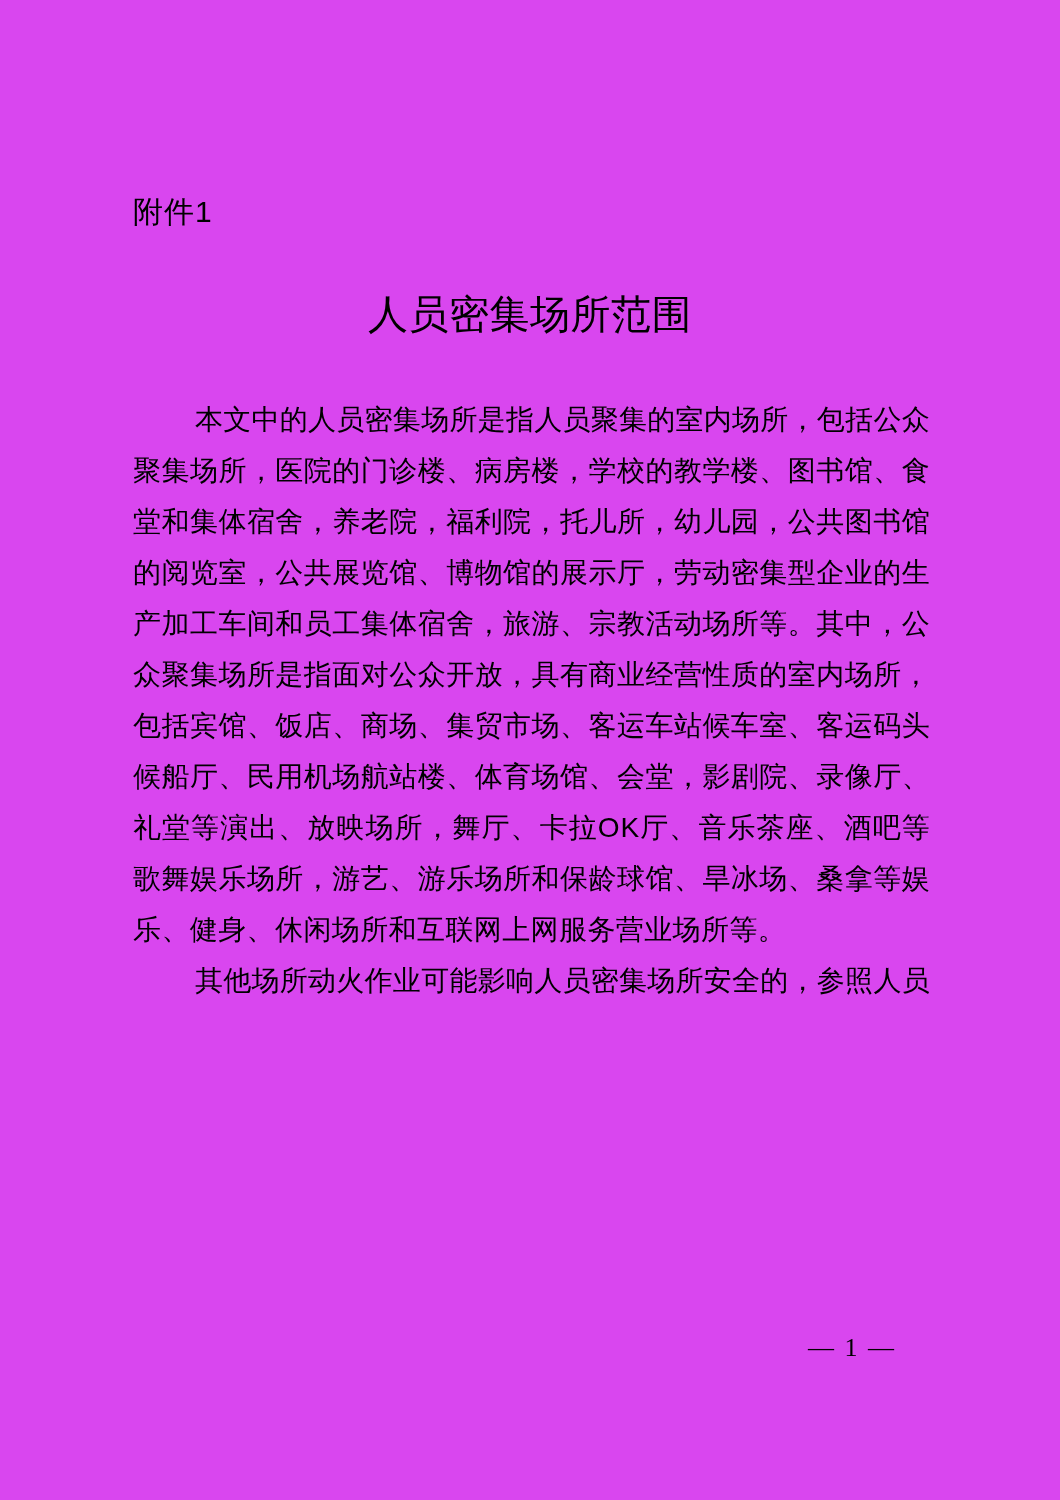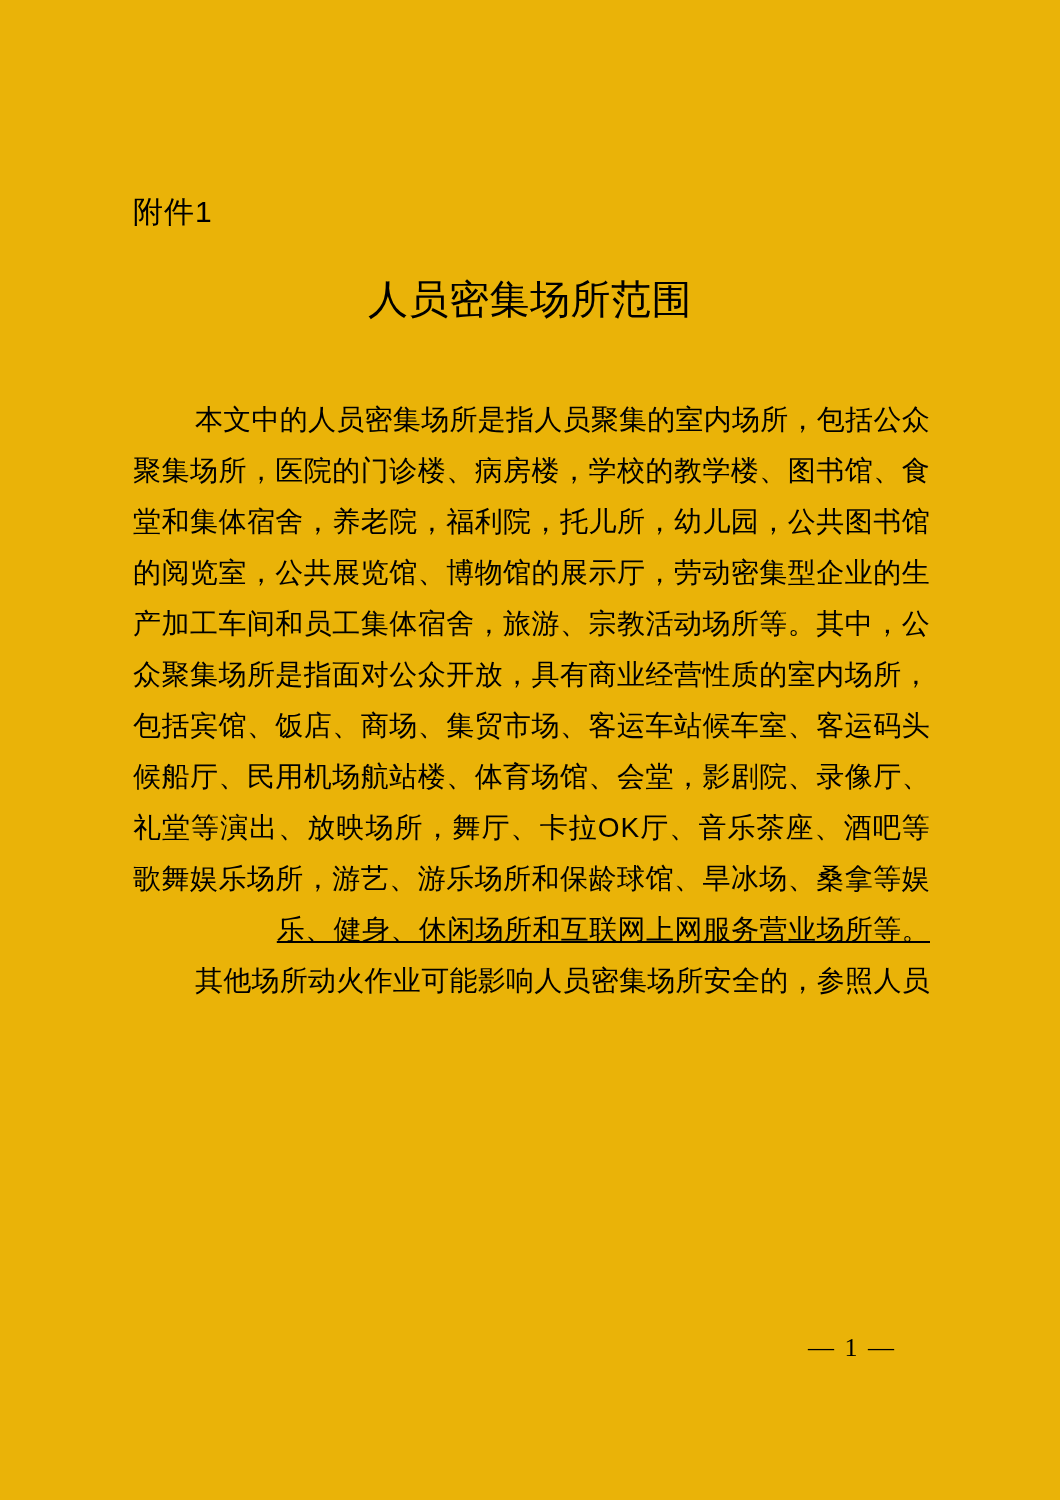--- a/index.html
+++ b/index.html
@@ -4,38 +4,38 @@
 <style>
   html, body {
     margin: 0;
     padding: 0;
     background: #ffffff;
   }
   .page {
     position: relative;
     width: 1060px;
     height: 1500px;
-    background: #eab308;
+    background: #d946ef;
     color: #000000;
     font-family: "Liberation Sans", "DejaVu Sans", sans-serif;
     overflow: hidden;
   }
   .attachment-label {
     position: absolute;
     left: 133px;
     top: 194px;
     font-size: 30px;
     line-height: 36px;
     font-weight: 500;
     letter-spacing: 1px;
   }
   .doc-title {
     position: absolute;
     left: 0;
-    top: 273px;
+    top: 288px;
     width: 100%;
     text-align: center;
     font-size: 40px;
     line-height: 52px;
     font-weight: 500;
     letter-spacing: 0.5px;
   }
   .body-block {
     position: absolute;
     left: 133px;
@@ -50,24 +50,23 @@
   
   .just {
     display: flex;
     justify-content: space-between;
     align-items: center;
     white-space: nowrap;
   }
   
   .plain {
     line-height: 51px;
-    text-align: right;
+    text-align: left;
     letter-spacing: 0.4px;
     white-space: nowrap;
-    text-decoration: underline;
   }
   .indent {
     padding-left: 62px;
   }
   .page-footer {
     position: absolute;
     left: 808px;
     top: 1332px;
     font-family: "Liberation Serif", "DejaVu Serif", serif;
     font-size: 26px;

